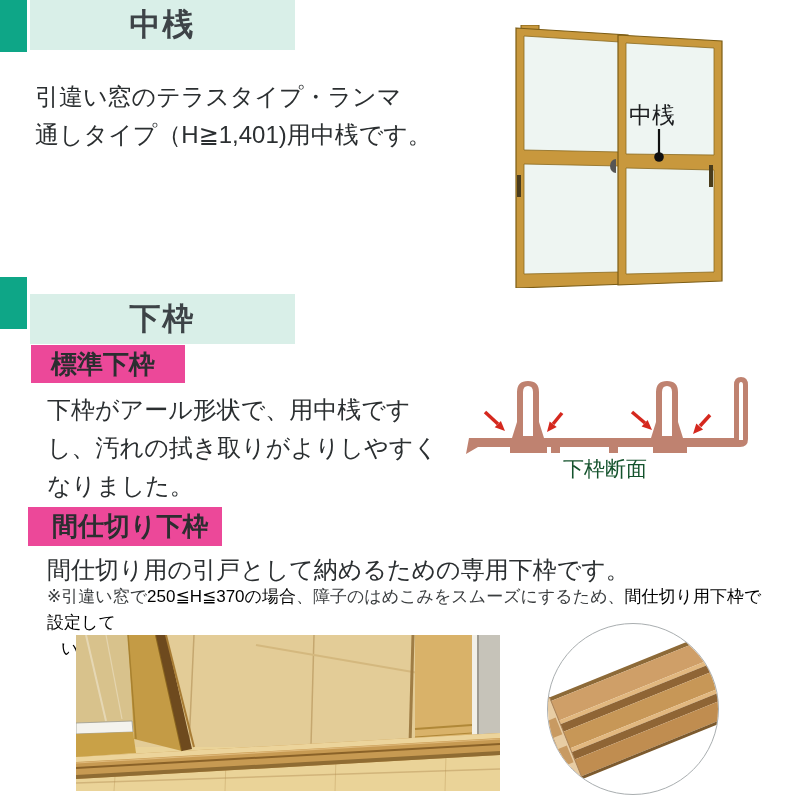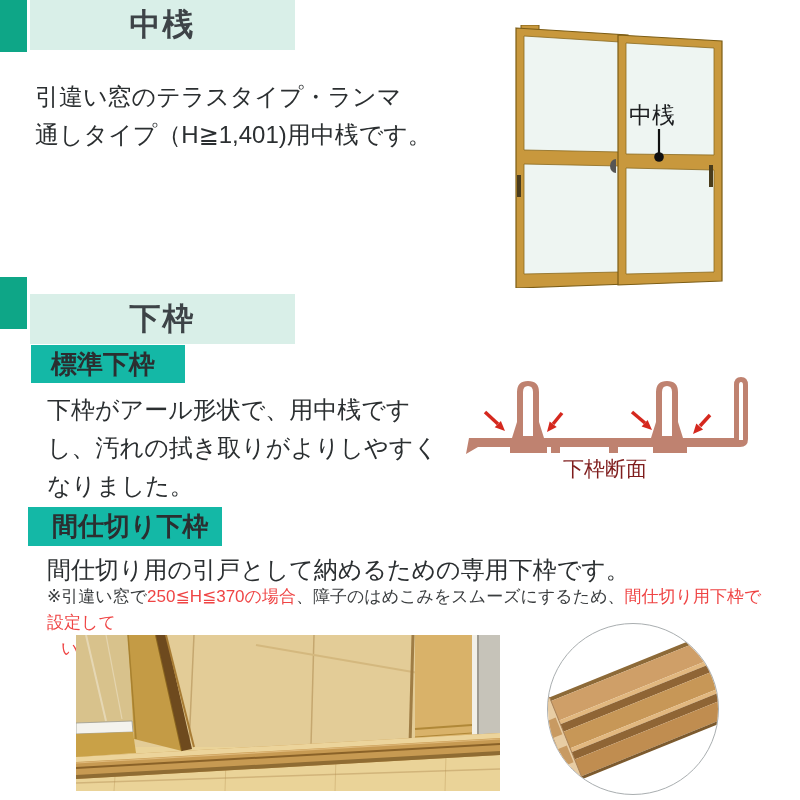--- a/index.html
+++ b/index.html
@@ -11,27 +11,27 @@
   .abs{position:absolute;}
 
   
   .teal-block{left:0;width:27px;height:52px;background:#0ea687;}
   .mint-bar{left:30px;width:265px;height:50px;background:#d9efe8;
     display:flex;align-items:center;justify-content:center;}
   .sec-title{font-size:31px;font-weight:bold;color:#3d4347;letter-spacing:2px;}
 
   .para{font-size:24px;line-height:38px;color:#2b2f31;}
 
-  .sub-label{background:#14b8a6;color:#2b2e30;font-weight:bold;font-size:26px;
+  .sub-label{background:#ec4899;color:#2b2e30;font-weight:bold;font-size:26px;
     display:flex;align-items:center;}
 
   .note{font-size:17px;line-height:26px;color:#3a3d3f;}
-  .note .red{color:#ef4444;margin-top:20px;}
+  .note .red{color:#000000;margin-top:20px;}
 
-  .caption{font-size:21px;color:#7f1d1d;text-align:center;}
+  .caption{font-size:21px;color:#14532d;text-align:center;}
 
   .win-label{font-size:23px;color:#1c1e20;}
 </style>
 </head>
 <body>
 
 <div class="abs teal-block" style="top:0;"></div>
 <div class="abs mint-bar" style="top:0;">
   <span class="sec-title">中桟</span>
 </div>

